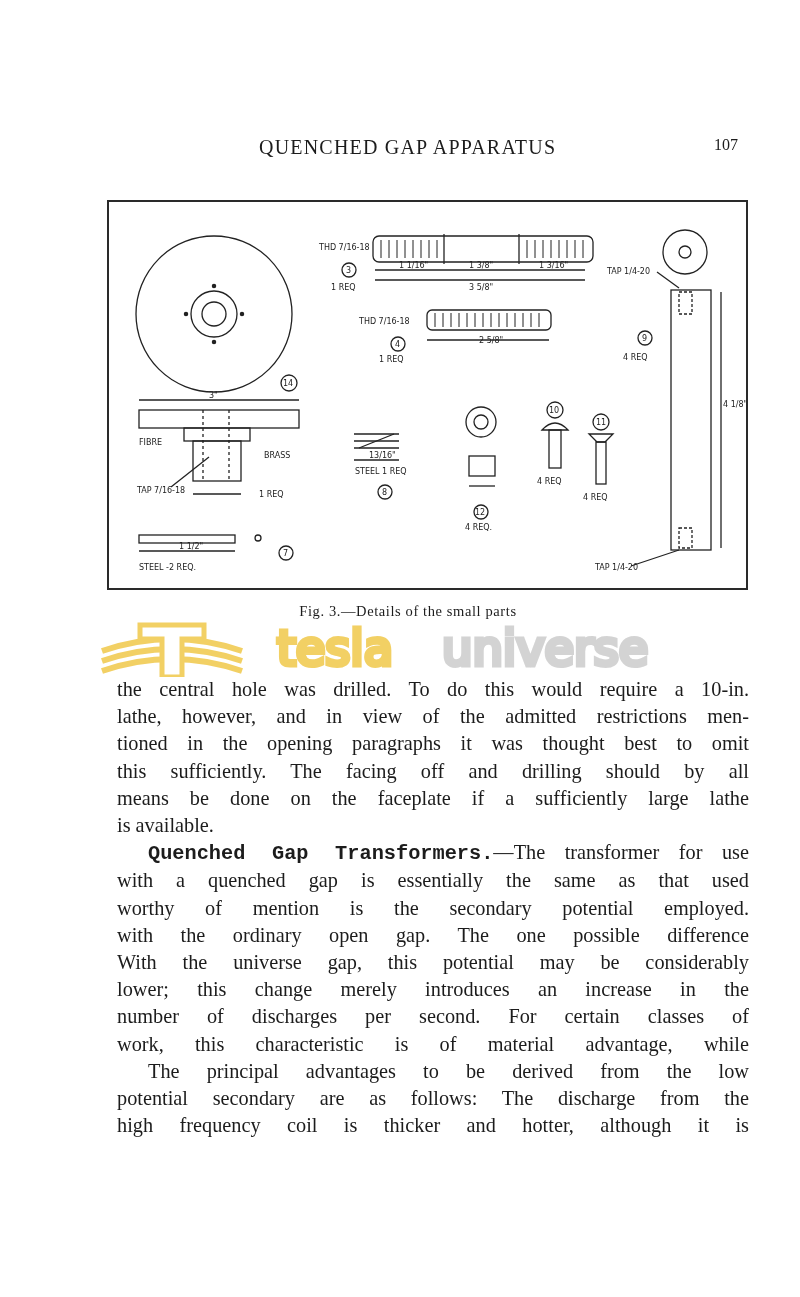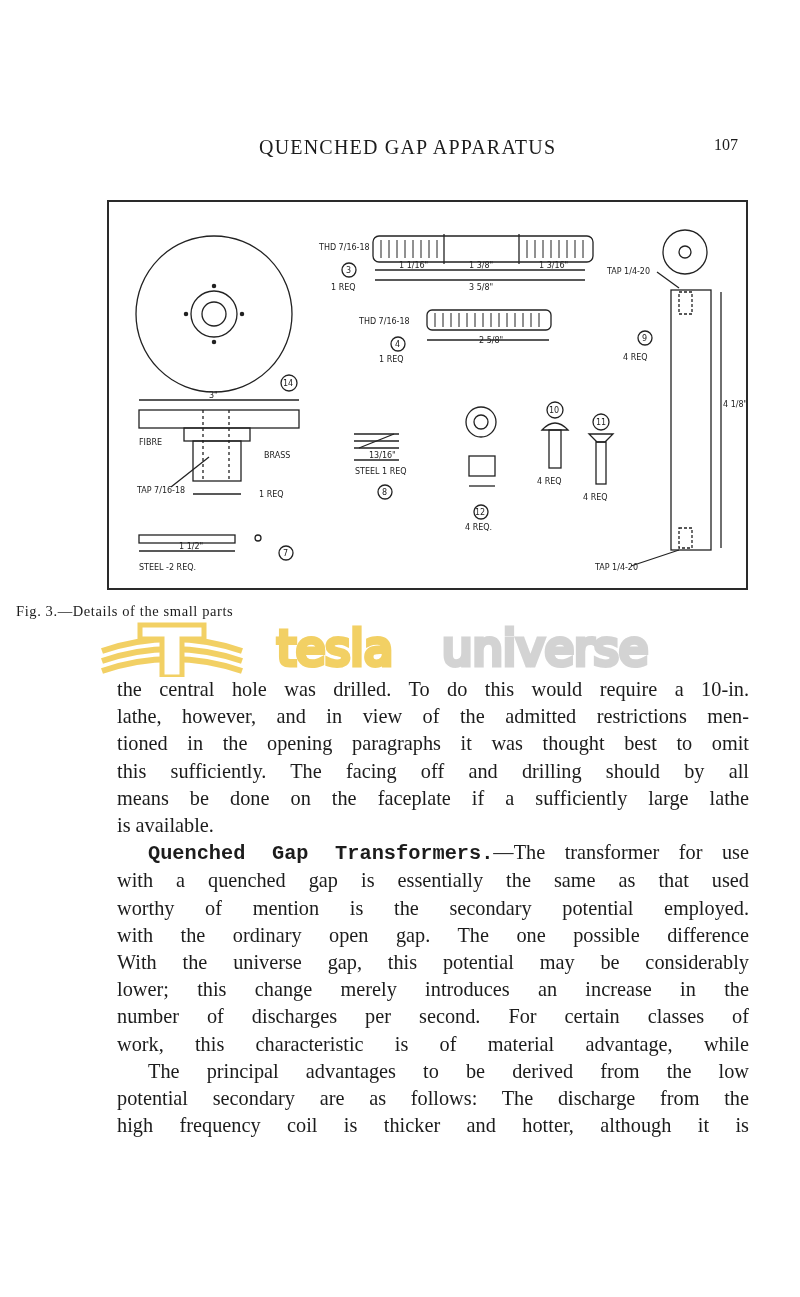--- a/index.html
+++ b/index.html
@@ -4,21 +4,21 @@
 <style>
   html, body { margin:0; padding:0; background:#ffffff; }
   body { width:800px; height:1297px; position:relative; overflow:hidden;
          font-family:"Liberation Serif","DejaVu Serif",serif; color:#1c1c1c; }
   .running-head { position:absolute; top:136px; left:0; width:800px; height:30px; }
   .running-title { position:absolute; left:259px; top:0; font-size:20px; letter-spacing:1.2px; }
   .page-number { position:absolute; left:714px; top:0; font-size:16px; }
   .figure { position:absolute; left:107px; top:200px; width:637px; height:386px;
             border:2px solid #2a2a2a; }
   .figure svg { position:absolute; left:0; top:0; }
-  .caption { position:absolute; top:603px; left:0; width:800px; text-align:left;
+  .caption { position:absolute; top:603px; left:0; width:800px; text-align:center;
              font-size:14.5px; letter-spacing:0.6px; padding-left:16px; box-sizing:border-box; }
   .watermark { position:absolute; left:92px; top:617px; width:620px; height:60px; }
   .body-text { position:absolute; left:117px; top:676px; width:632px;
                font-size:20.3px; line-height:27.2px; }
   .body-text p { margin:0; text-align:justify; text-align-last:auto; }
   .line { display:block; text-align:justify; text-align-last:justify; white-space:nowrap; }
   .line.last { text-align-last:left; }
   .indent { text-indent:0; padding-left:31px; }
   .run-in { font-weight:bold;font-family:Liberation Mono, monospace; }
   .svgtxt { font-family:"DejaVu Sans","Liberation Sans",sans-serif; font-size:8px; fill:#222; }

